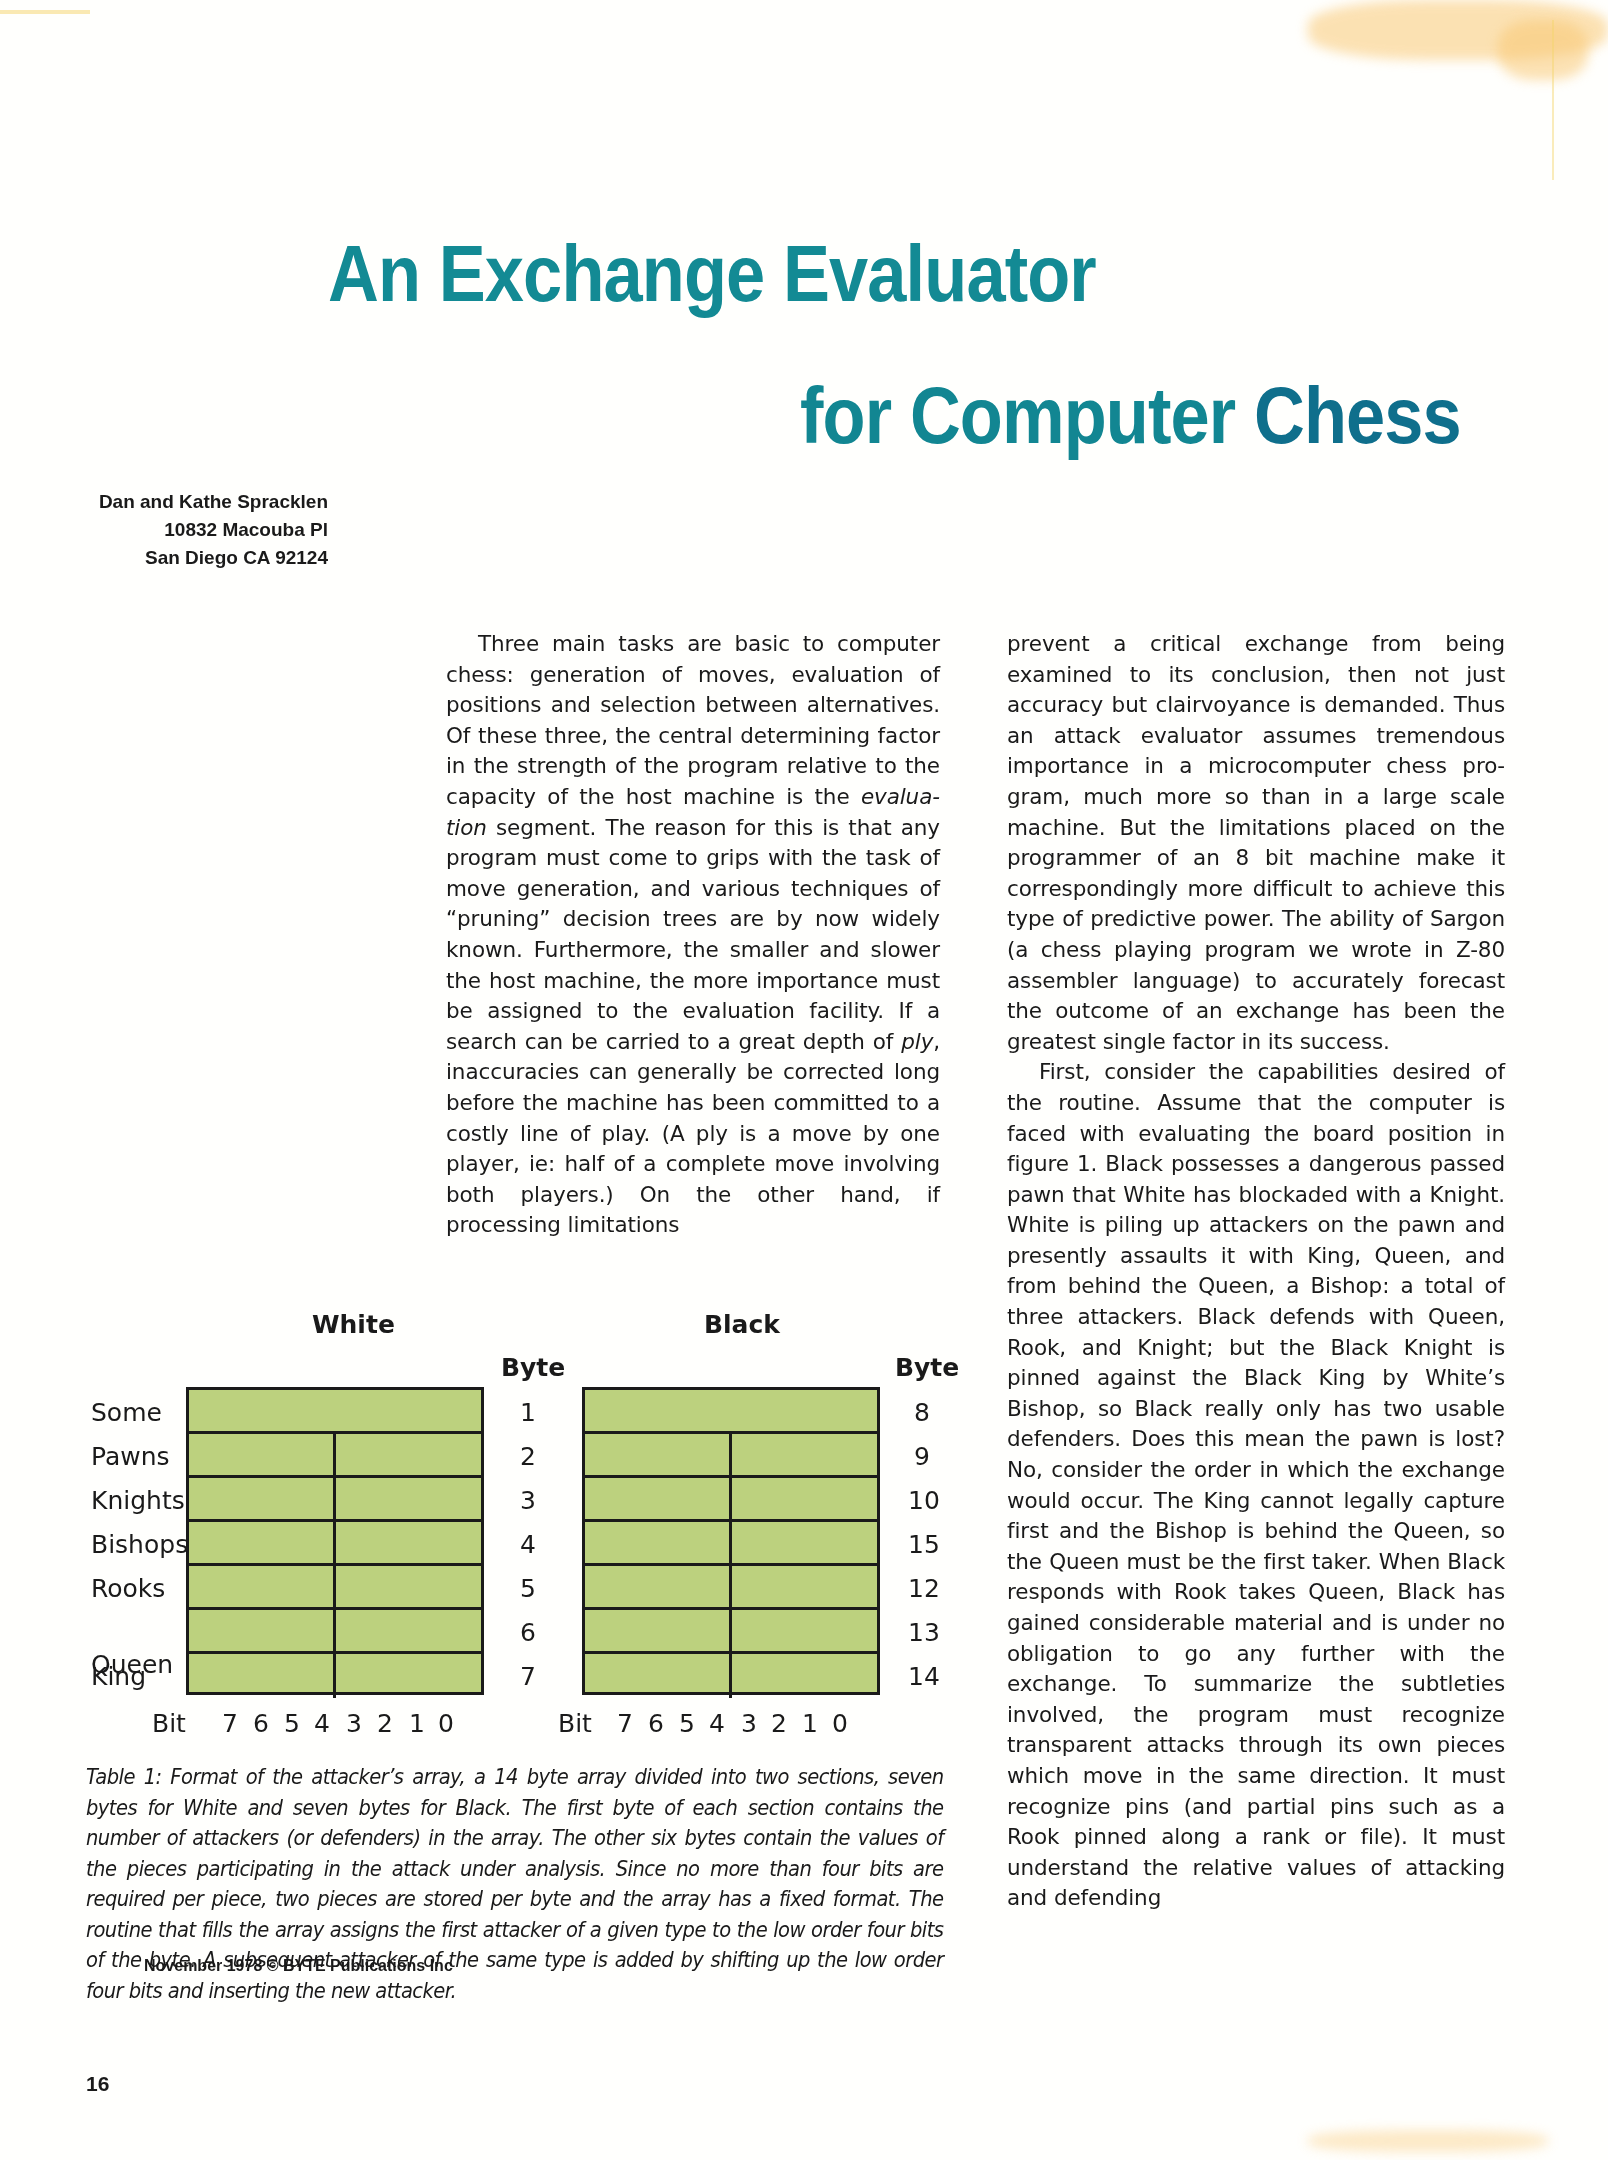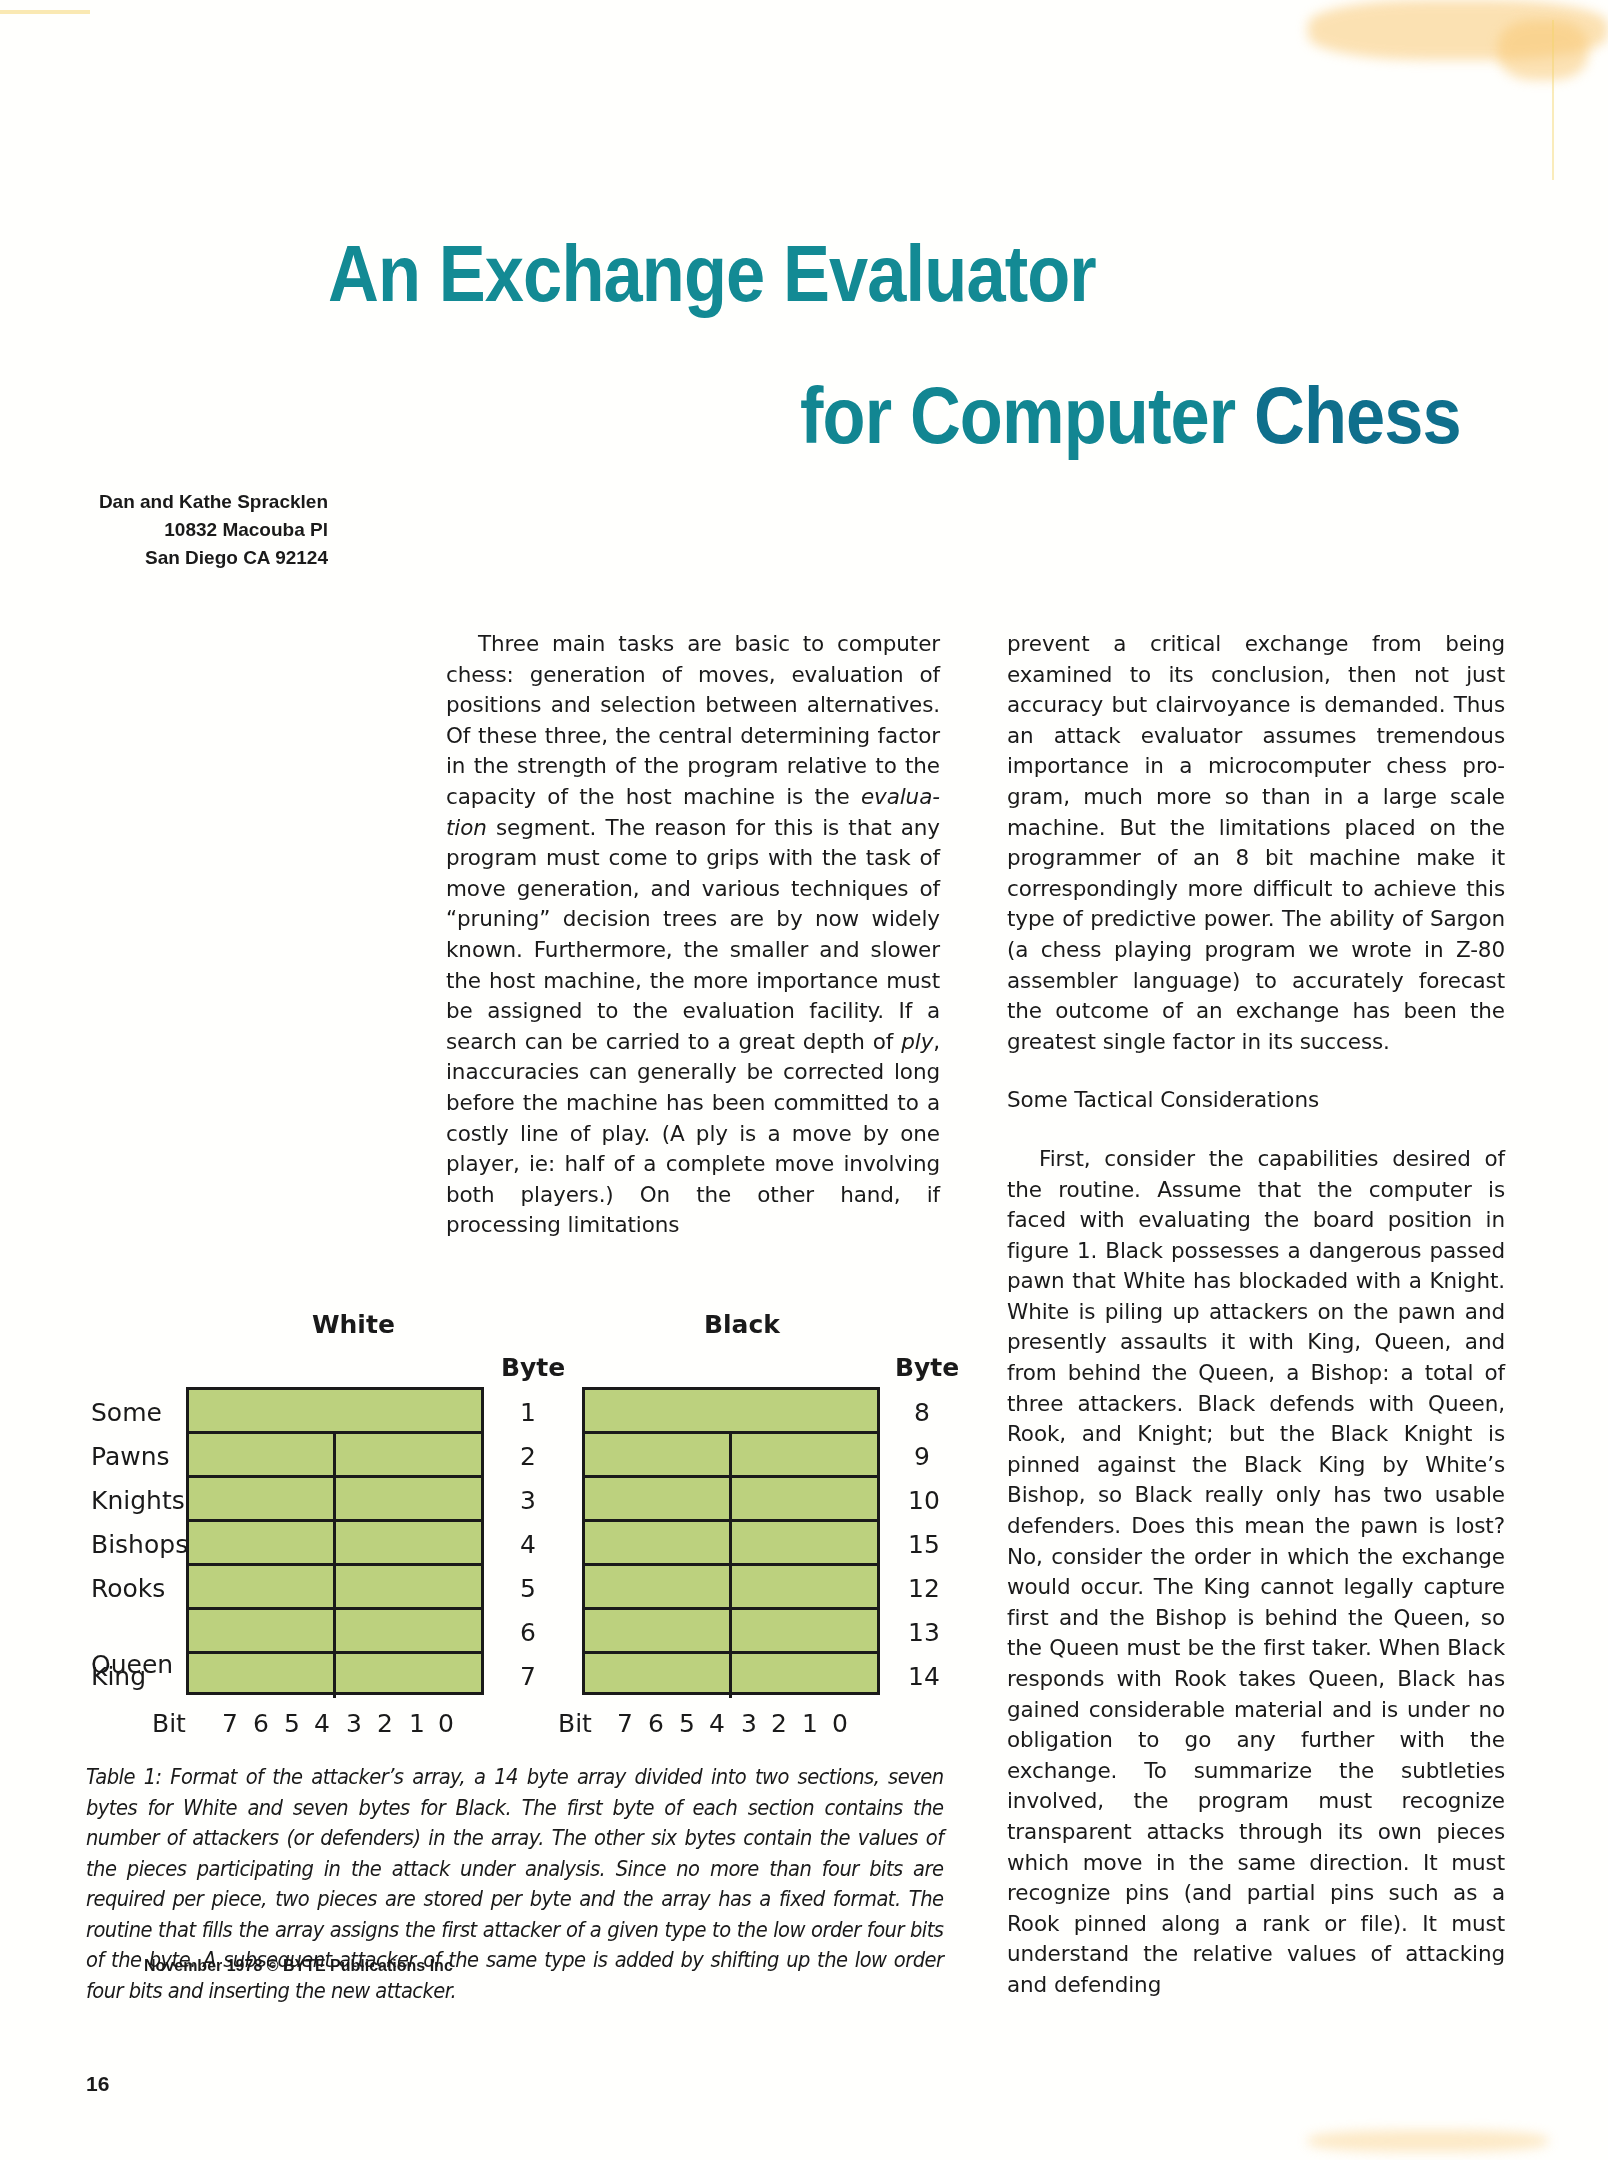--- a/index.html
+++ b/index.html
@@ -63,21 +63,20 @@
   <div>10832 Macouba Pl</div>
   <div>San Diego CA 92124</div>
 </div>
 
 <div class="col col-mid">
   <p class="indent"><span>Three main tasks are basic to computer chess: generation of moves, evaluation of positions and selection between alternatives. Of these three, the central determining factor in the strength of the program relative to the capacity of the host machine is the </span><i>evalua­tion</i><span> segment. The reason for this is that any program must come to grips with the task of move generation, and various tech­niques of “pruning” decision trees are by now widely known. Furthermore, the smaller and slower the host machine, the more importance must be assigned to the evalua­tion facility. If a search can be carried to a great depth of </span><i>ply</i><span>, inaccuracies can generally be corrected long before the machine has been committed to a costly line of play. (A ply is a move by one player, ie: half of a complete move involving both players.) On the other hand, if processing limitations</span></p>
 </div>
 
 <div class="col col-right">
   <p>prevent a critical exchange from being examined to its conclusion, then not just accuracy but clairvoyance is demanded. Thus an attack evaluator assumes tremendous importance in a microcomputer chess pro­gram, much more so than in a large scale machine. But the limitations placed on the programmer of an 8 bit machine make it correspondingly more difficult to achieve this type of predictive power. The ability of Sargon (a chess playing program we wrote in Z-80 assembler language) to accu­rately forecast the outcome of an exchange has been the greatest single factor in its success.</p>
-  <div class="heading">Some Tactical Considerations</div>
   <p class="indent">First, consider the capabilities desired of the routine. Assume that the computer is faced with evaluating the board position in figure 1.  Black possesses a dangerous passed pawn that White has blockaded with a Knight. White is piling up attackers on the pawn and presently assaults it with King, Queen, and from behind the Queen, a Bishop: a total of three attackers. Black defends with Queen, Rook, and Knight; but the Black Knight is pinned against the Black King by White’s Bishop, so Black really only has two usable defenders. Does this mean the pawn is lost? No, consider the order in which the exchange would occur. The King cannot legally capture first and the Bishop is behind the Queen, so the Queen must be the first taker. When Black responds with Rook takes Queen, Black has gained considerable material and is under no obliga­tion to go any further with the exchange. To summarize the subtleties involved, the program must recognize transparent attacks through its own pieces which move in the same direction. It must recognize pins (and partial pins such as a Rook pinned along a rank or file). It must understand the relative values of attacking and defending</p>
 </div>
 
 <div class="label bold" style="left:312px; top:1310px;">White</div>
 <div class="label bold" style="left:704px; top:1310px;">Black</div>
 <div class="label bold" style="left:501px; top:1353px;">Byte</div>
 <div class="label bold" style="left:895px; top:1353px;">Byte</div>
 
 <div>
   <div class="label" style="left:91px; top:1398px;">Some</div>

